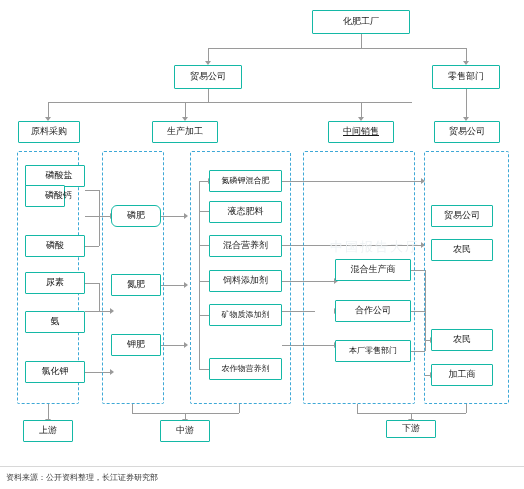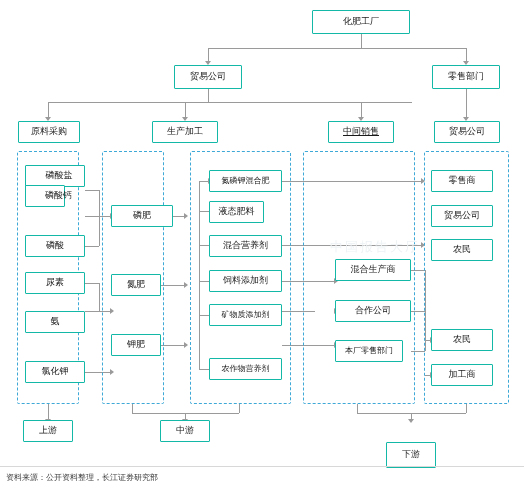--- a/index.html
+++ b/index.html
@@ -194,40 +194,39 @@
   <div class="box" style="left:328px; top:121px; width:66px; height:22px;text-decoration:underline;">中间销售</div>
   <div class="box" style="left:434px; top:121px; width:66px; height:22px;">贸易公司</div>
 
   <div class="box" style="left:25px; top:165px; width:60px; height:22px;padding-left:8px;">磷酸盐</div>
   <div class="box" style="left:25px; top:185px; width:40px; height:22px;padding-left:27px;">磷酸钙</div>
   <div class="box" style="left:25px; top:235px; width:60px; height:22px;">磷酸</div>
   <div class="box" style="left:25px; top:272px; width:60px; height:22px;">尿素</div>
   <div class="box" style="left:25px; top:311px; width:60px; height:22px;">氨</div>
   <div class="box" style="left:25px; top:361px; width:60px; height:22px;">氯化钾</div>
 
-  <div class="box" style="left:111px; top:205px; width:62px; height:22px;">磷肥</div>
+  <div class="box" style="left:111px; top:205px; width:50px; height:22px;border-radius:6px;">磷肥</div>
   <div class="box" style="left:111px; top:274px; width:50px; height:22px;">氮肥</div>
   <div class="box" style="left:111px; top:334px; width:50px; height:22px;">钾肥</div>
 
   <div class="box" style="left:209px; top:170px; width:73px; height:22px; font-size:8px;">氮磷钾混合肥</div>
-  <div class="box" style="left:209px; top:201px; width:55px; height:22px;">液态肥料</div>
+  <div class="box" style="left:209px; top:201px; width:73px; height:22px;">液态肥料</div>
   <div class="box" style="left:209px; top:235px; width:73px; height:22px;">混合营养剂</div>
   <div class="box" style="left:209px; top:270px; width:73px; height:22px;">饲料添加剂</div>
   <div class="box" style="left:209px; top:358px; width:73px; height:22px; font-size:8px;">农作物营养剂</div>
   <div class="box" style="left:209px; top:304px; width:73px; height:22px; font-size:8px;">矿物质添加剂</div>
 
   <div class="box" style="left:335px; top:259px; width:76px; height:22px;">混合生产商</div>
   <div class="box" style="left:335px; top:300px; width:76px; height:22px;">合作公司</div>
-  <div class="box" style="left:335px; top:340px; width:68px; height:22px; font-size:8px;">本厂零售部门</div>
-
-  <div class="box" style="left:431px; top:170px; width:62px; height:22px;">零售商</div>
+  <div class="box" style="left:335px; top:340px; width:76px; height:22px; font-size:8px;">本厂零售部门</div>
+
   <div class="box" style="left:431px; top:205px; width:62px; height:22px;">贸易公司</div>
   <div class="box" style="left:431px; top:239px; width:62px; height:22px;">农民</div>
   <div class="box" style="left:431px; top:329px; width:62px; height:22px;">农民</div>
   <div class="box" style="left:23px; top:420px; width:50px; height:22px;">上游</div>
 
   <div class="box" style="left:431px; top:364px; width:62px; height:22px;">加工商</div>
   <div class="box" style="left:160px; top:420px; width:50px; height:22px;">中游</div>
-  <div class="box" style="left:386px; top:442px; width:50px; height:26px;">下游</div>
+  <div class="box" style="left:386px; top:420px; width:50px; height:18px;">下游</div>
 
   <div class="hr-bottom"></div>
   <div class="source">资料来源：公开资料整理，长江证券研究部</div>
 </div>
 
 </body></html>

